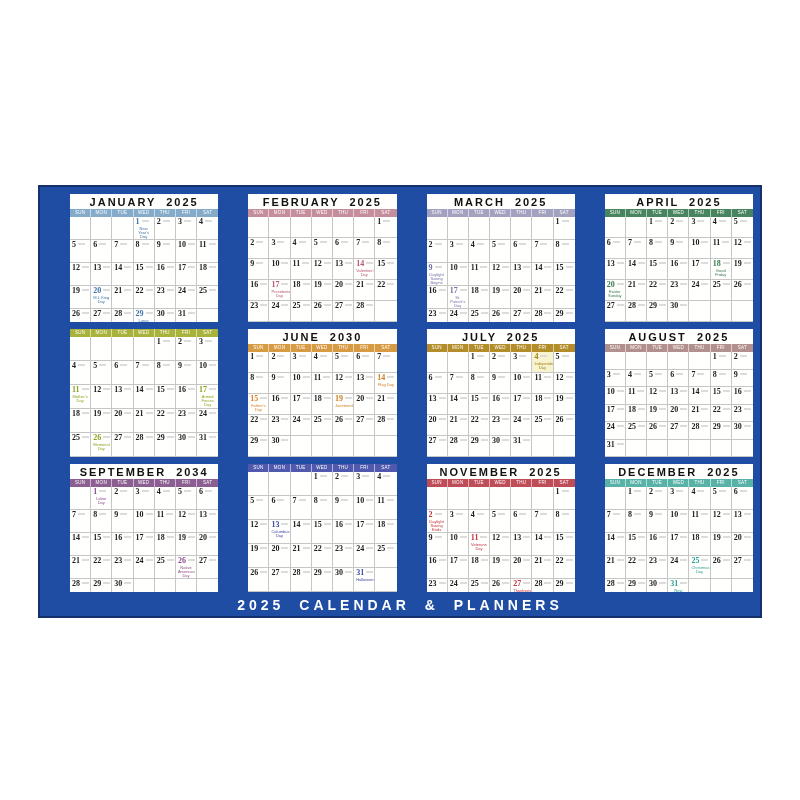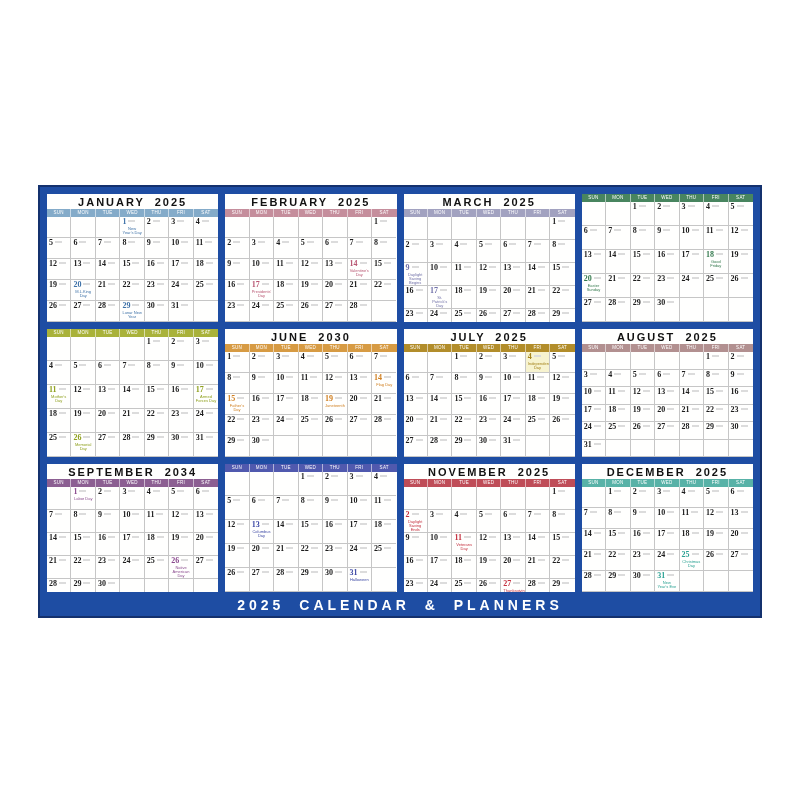--- a/index.html
+++ b/index.html
@@ -2,21 +2,21 @@
 <html><head>
 <meta charset="utf-8">
 <style>
   html,body{margin:0;padding:0;background:#ffffff;width:800px;height:800px;
     font-family:"Liberation Sans",sans-serif;}
   .stage{position:relative;width:800px;height:800px;background:#fff;overflow:hidden;}
   .poster{position:absolute;left:38px;top:185px;width:724px;height:433px;
     box-sizing:border-box;border:2px solid #14316e;}
   .months{position:absolute;left:7px;right:7px;top:7px;bottom:24px;
     display:grid;grid-template-columns:repeat(4,1fr);grid-template-rows:repeat(3,1fr);gap:7px;}
-  .card{background:#fffffe;display:flex;flex-direction:column;overflow:hidden;}
+  .card{background:#fffffe;display:flex;flex-direction:column;overflow:hidden;margin-left:23px;}
   .mtitle{height:15px;line-height:16px;text-align:center;font-weight:800;
     font-size:11px;letter-spacing:2px;word-spacing:5px;color:#111;
     font-family:"Liberation Sans",sans-serif;}
   .wrow{display:grid;grid-template-columns:repeat(7,1fr);height:8px;flex:0 0 8px;}
   .wcell{color:#fff;font-size:4.5px;line-height:8px;text-align:center;
     letter-spacing:.3px;border-right:1px solid rgba(255,255,255,.55);overflow:hidden;}
   .wcell:last-child{border-right:none;}
   .dgrid{flex:1 1 auto;display:grid;grid-template-columns:repeat(7,1fr);}
   .dcell{border-right:1px solid #c6c6c6;border-bottom:1px solid #c6c6c6;
     box-sizing:border-box;padding:1px 0 0 2px;overflow:hidden;position:relative;}
@@ -361,20 +361,21 @@
             </div>
             <div class="dcell">
               <div class="num">28</div>
             </div>
             <div class="dcell">
               <div class="num">29</div>
             </div>
           </div>
         </div>
         <div class="card">
+          <div class="mtitle">APRIL 2025</div>
           <div class="wrow" style="background: rgb(72, 133, 95);">
             <div class="wcell">SUN</div>
             <div class="wcell">MON</div>
             <div class="wcell">TUE</div>
             <div class="wcell">WED</div>
             <div class="wcell">THU</div>
             <div class="wcell">FRI</div>
             <div class="wcell">SAT</div>
           </div>
           <div class="dgrid" style="grid-template-rows: repeat(5, 1fr);">

